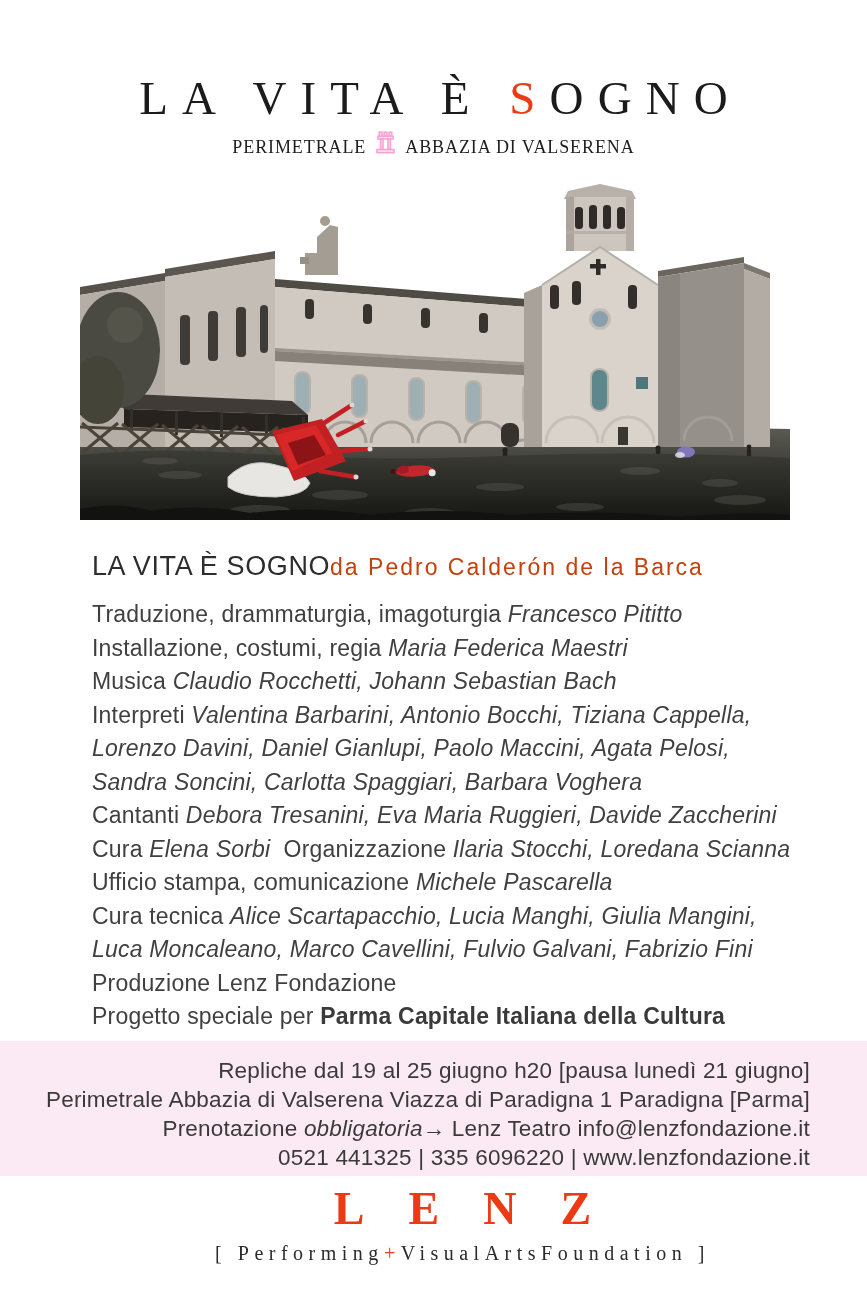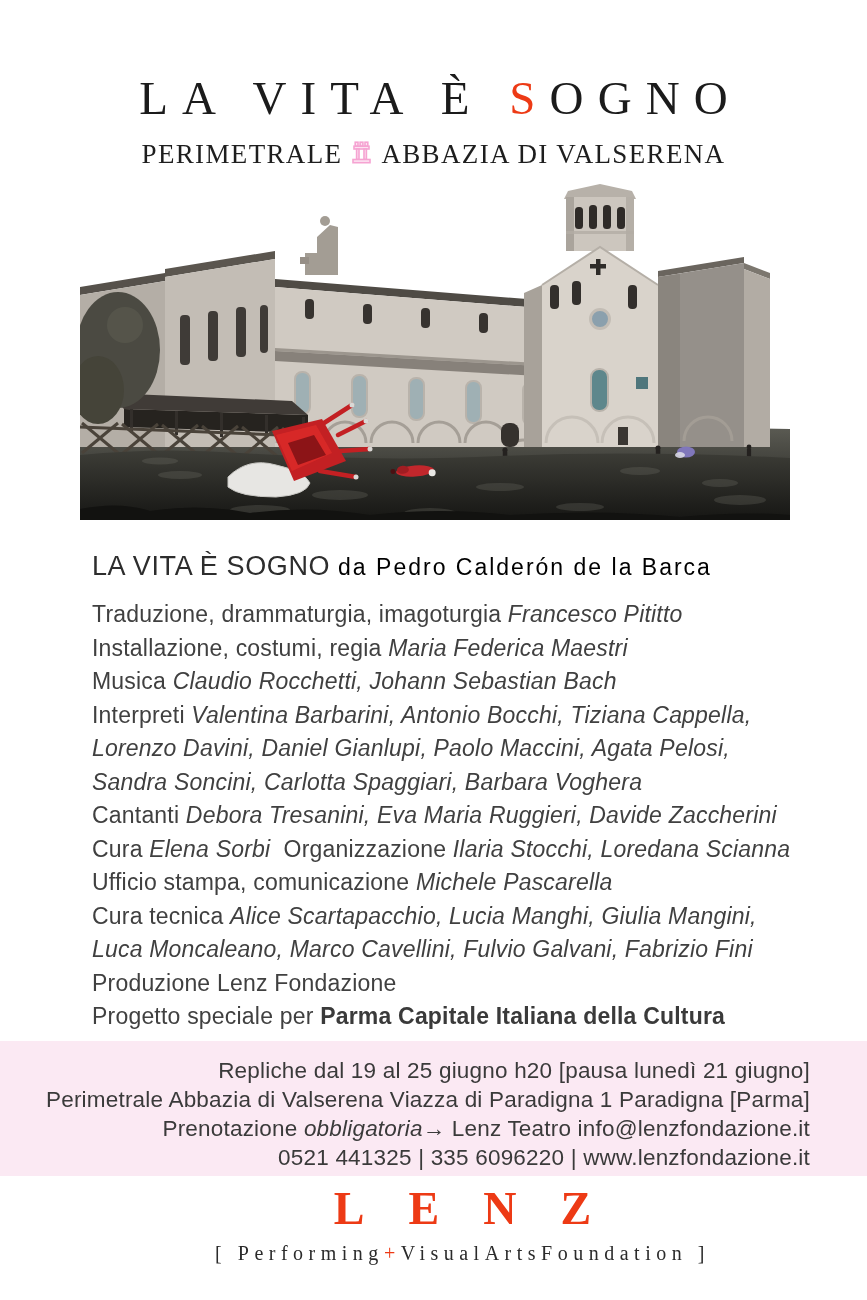--- a/index.html
+++ b/index.html
@@ -17,42 +17,42 @@
     font-family:"Liberation Serif",serif;
     font-size:47px;line-height:1.15;font-weight:400;
     letter-spacing:0.30em;padding-left:0.30em;box-sizing:border-box;
     color:#1b1b1b;white-space:nowrap;
   }
   .title .red{color:#ed3a15;}
   .subtitle{
     position:absolute;top:116px;left:0;width:100%;
     text-align:center;
     font-family:"Liberation Serif",serif;
-    font-size:27px;line-height:1.2;font-weight:400;
+    font-size:18px;line-height:1.2;font-weight:400;
     letter-spacing:0.05em;
     color:#1e1e1e;white-space:nowrap;
   }
   .subtitle .tower-ic{display:inline-block;vertical-align:-3px;margin:0 10px;}
   
   .photo{
     position:absolute;left:80px;top:165px;width:710px;height:355px;
     margin:0;padding:0;
   }
   .photo svg{display:block;width:710px;height:355px;}
   
   .credits{
     position:absolute;left:92px;top:551px;width:712px;
     color:#404040;
   }
   .credits-heading{margin:0 0 16px 0;white-space:nowrap;}
   .ch-title{
     font-size:27px;letter-spacing:0.6px;color:#2d2d2d;
   }
   .ch-author{
-    font-size:23px;letter-spacing:2px;color:#000000;margin-left:8px;
+    font-size:23px;letter-spacing:2px;color:#c2410c;
   }
   .credits-line{
     margin:0;font-size:23px;line-height:33.5px;letter-spacing:0.2px;
     white-space:pre-wrap;
   }
   .it{font-style:italic;}
   .md{font-weight:bold;color:#3a3a3a;}
   .rd{color:#ed3a15;}
   
   .banner{

